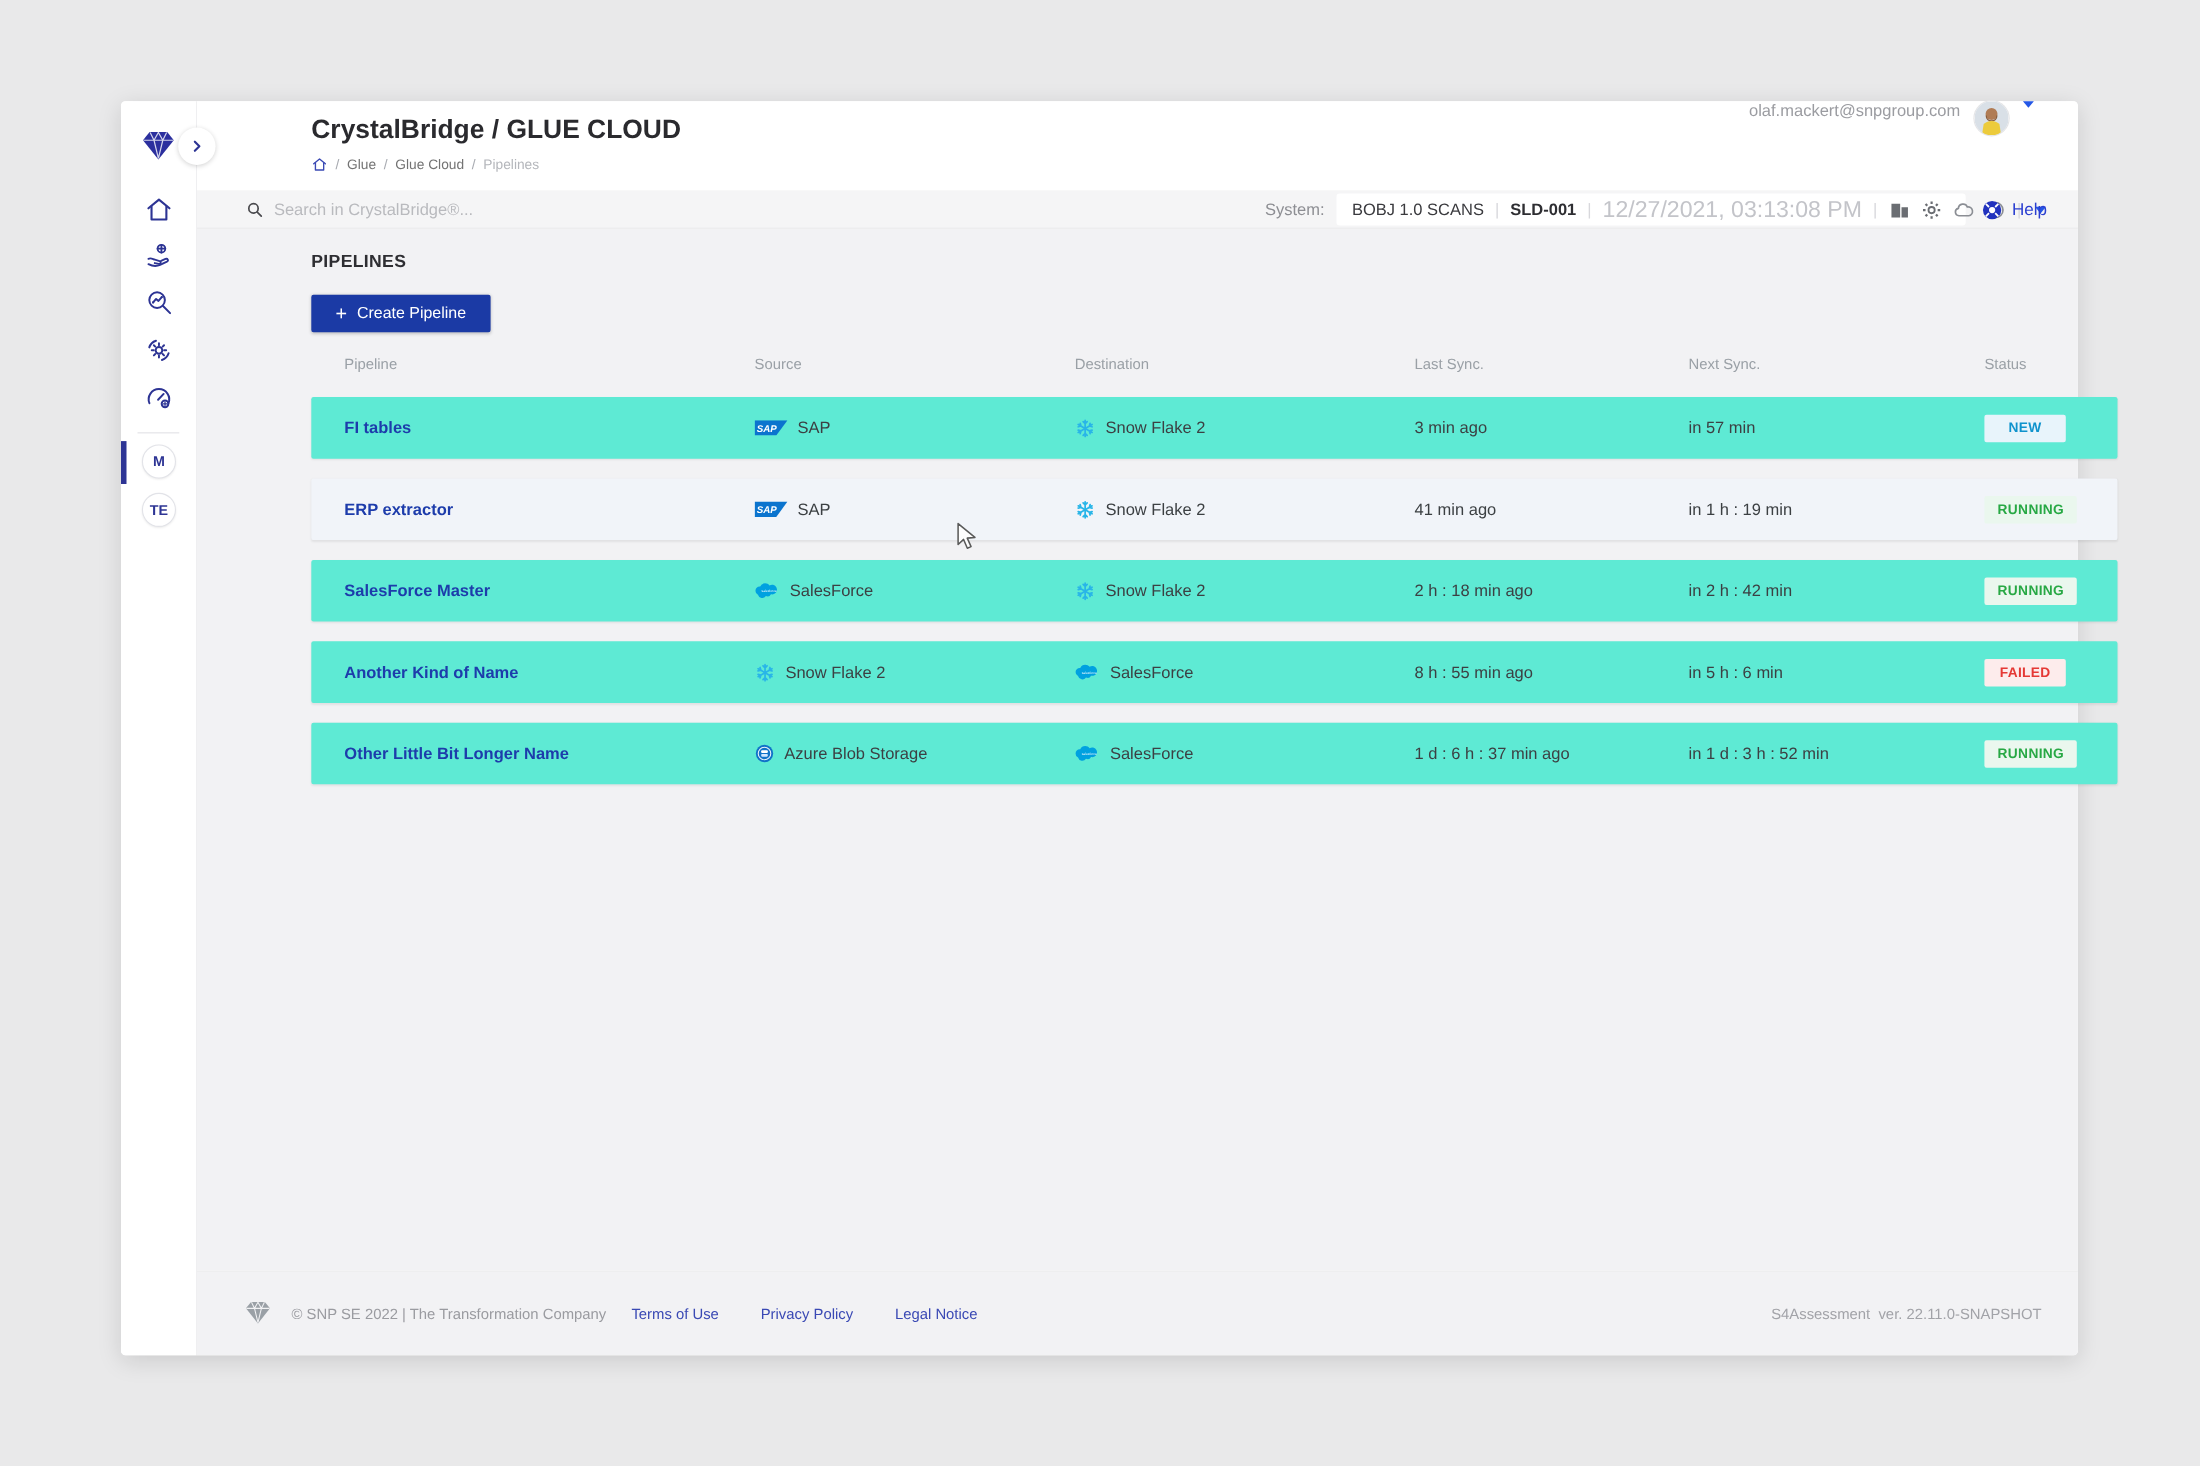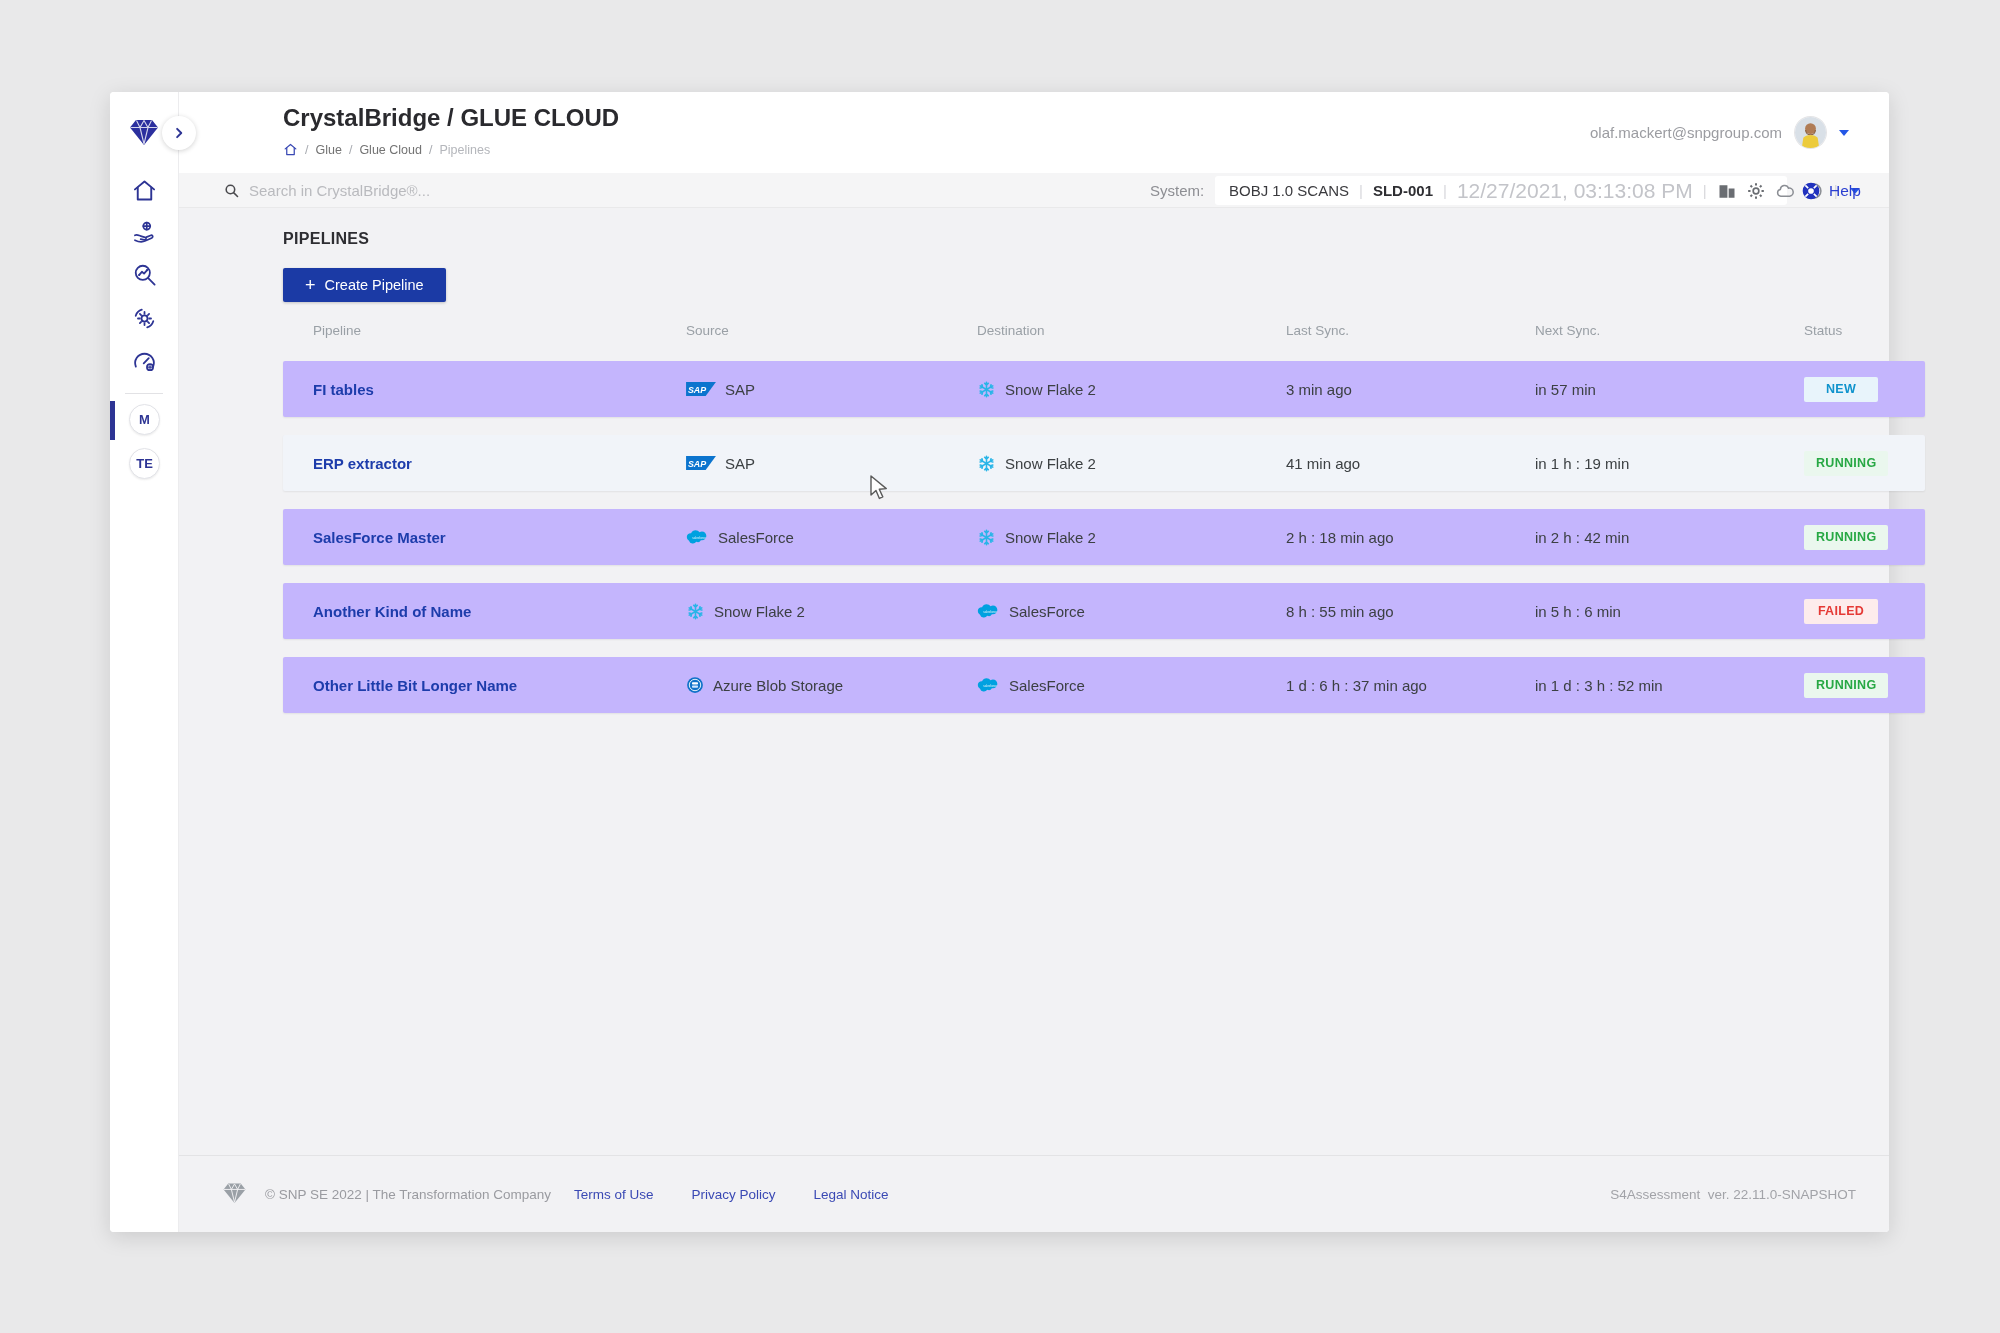--- a/index.html
+++ b/index.html
@@ -27,21 +27,21 @@
   .active-bar{position:absolute;left:0;top:309px;width:5px;height:39px;background:#2d3494;}
 
   
   .topbar{position:absolute;left:69px;right:0;top:0;height:81px;background:#fff;border-radius:0 4px 0 0;}
   .app-title{position:absolute;left:104px;top:12px;margin:0;font-size:24px;font-weight:bold;color:#2a2a2e;}
   .breadcrumb{position:absolute;left:104px;top:50px;display:flex;align-items:center;gap:7px;font-size:12.5px;}
   .breadcrumb .home-ic{width:15px;height:15px;display:block;}
   .bc-sep{color:#a7aab0;}
   .bc-item{color:#b4b6bb;}
   .bc-item.link{color:#737373;cursor:pointer;}
-  .account{position:absolute;right:40px;top:0;height:81px;display:flex;align-items:center;gap:13px;}
+  .account{position:absolute;right:40px;top:0;height:81px;display:flex;align-items:flex-start;gap:13px;}
   .account .email{color:#9b9ca1;font-size:15px;}
   .avatar{width:31px;height:31px;border-radius:50%;overflow:hidden;cursor:pointer;box-shadow:0 0 0 1px #e4e4e6;}
   .avatar svg{display:block;width:100%;height:100%;}
   .caret{width:0;height:0;border-left:5px solid transparent;border-right:5px solid transparent;
     border-top:6px solid #2457e6;cursor:pointer;}
 
   
   .searchbar{position:absolute;left:69px;right:0;top:81px;height:35px;background:#f5f5f6;
     border-bottom:1px solid #e9e9ea;}
   .search-ic{position:absolute;left:44px;top:9px;width:17px;height:17px;}
@@ -70,21 +70,21 @@
   .create-btn{position:absolute;left:104px;top:60px;height:34px;padding:0 22px;border:none;border-radius:2px;
     background:var(--button-blue,#1b3aa5);color:#fff;font-size:14.5px;cursor:pointer;
     display:flex;align-items:center;gap:9px;font-family:"Liberation Sans",sans-serif;box-shadow:0 1px 3px rgba(0,0,0,.2);}
   .create-btn .plus{font-size:18px;font-weight:400;line-height:1;}
 
   .thead{position:absolute;left:104px;top:110px;width:1642px;height:24px;}
   .tbody{position:absolute;left:104px;top:0;width:1642px;height:100%;}
   .col{position:absolute;top:0;height:100%;display:flex;align-items:center;font-size:15px;color:#3c4043;}
   .col1{left:30px;} .col2{left:403px;} .col3{left:694px;} .col4{left:1003px;} .col5{left:1252px;} .col6{left:1521px;}
   .h-col{color:#9aa0a6;font-size:13.5px;}
-  .row{position:absolute;left:0;width:1642px;height:56px;background:#c4b5fd;border-radius:2px;
+  .row{position:absolute;left:0;width:1642px;height:56px;background:#5eead4;border-radius:2px;
     box-shadow:0 1px 2px rgba(0,0,0,.07);cursor:pointer;}
   .row.hovered{background:#f1f4f9;}
   .p-link{color:var(--link-blue,#1d3cab);font-weight:bold;cursor:pointer;}
   .src{display:flex;align-items:center;gap:9px;}
   .src .s-ic{display:flex;align-items:center;}
   .badge{min-width:74px;height:25px;padding:0 12px;border-radius:2px;display:flex;align-items:center;
     justify-content:center;font-size:12.5px;font-weight:bold;letter-spacing:.3px;}
   .badge.new{background:var(--status-new-bg,#e8f4fb);color:var(--status-new,#0f93cd);}
   .badge.running{background:var(--status-running-bg,#eaf7ee);color:var(--status-running,#27a844);}
   .badge.failed{background:var(--status-failed-bg,#fdecec);color:var(--status-failed,#e53935);}

